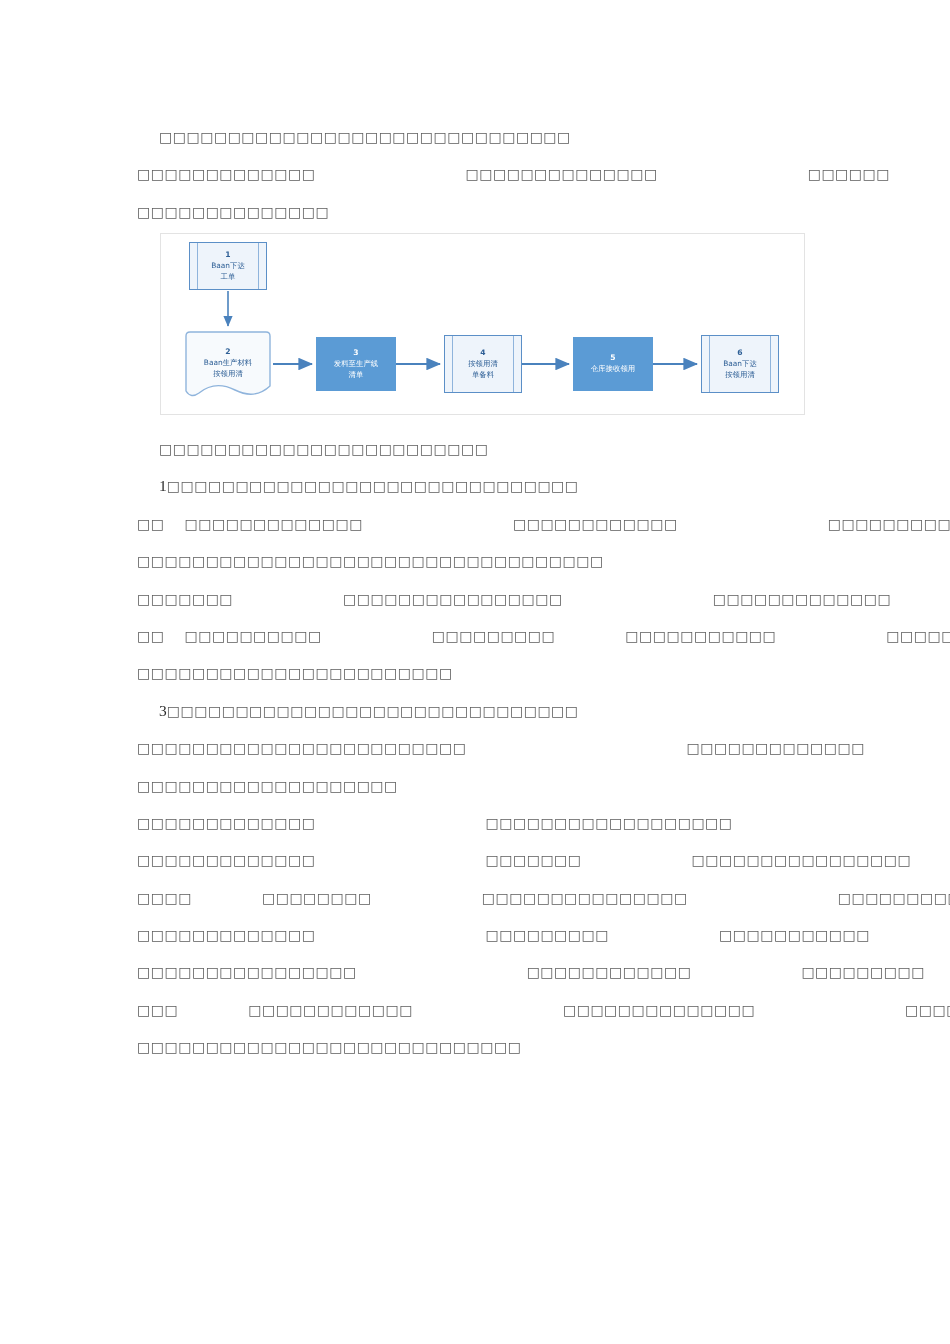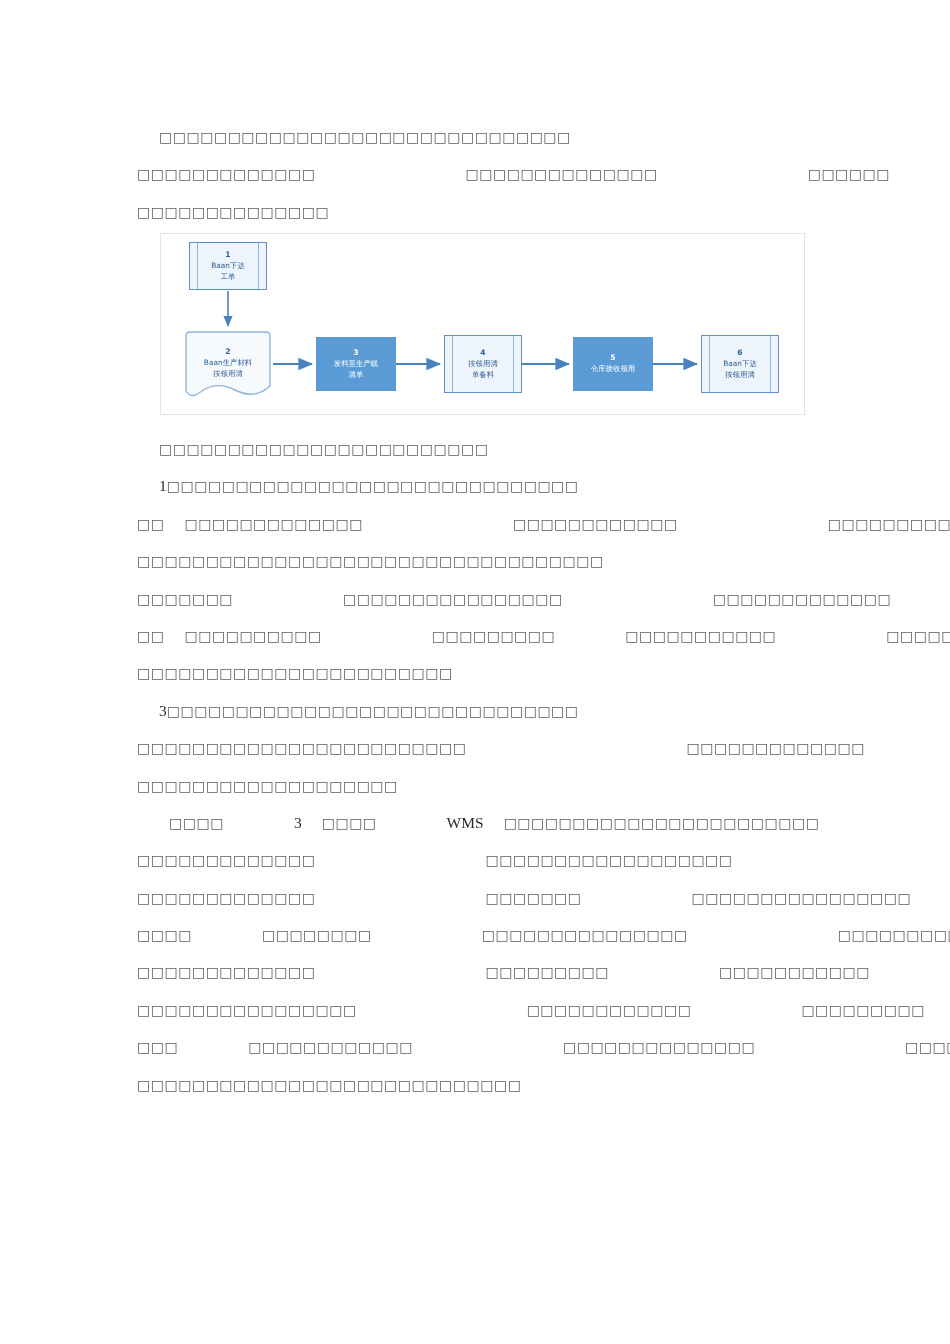--- a/index.html
+++ b/index.html
@@ -224,21 +224,20 @@
       <div class="tline"><span class="indent"></span><span class="seg tofu">□□□□□□□□□□□□□□□□□□□□□□□□</span></div>
       <div class="tline"><span class="indent"></span><span class="seg lat">1</span><span class="seg tofu">□□□□□□□□□□□□□□□□□□□□□□□□□□□□□□</span></div>
       <div class="tline"><span class="seg tofu">□□</span><span class="gap-s"></span><span class="seg tofu">□□□□□□□□□□□□□</span><span class="gap-xl"></span><span class="seg tofu">□□□□□□□□□□□□</span><span class="gap-xl"></span><span class="seg tofu">□□□□□□□□□</span></div>
       <div class="tline"><span class="seg tofu">□□□□□□□□□□□□□□□□□□□□□□□□□□□□□□□□□□</span></div>
       <div class="tline"><span class="seg tofu">□□□□□□□</span><span class="gap-l"></span><span class="seg tofu">□□□□□□□□□□□□□□□□</span><span class="gap-xl"></span><span class="seg tofu">□□□□□□□□□□□□□</span></div>
       <div class="tline"><span class="seg tofu">□□</span><span class="gap-s"></span><span class="seg tofu">□□□□□□□□□□</span><span class="gap-l"></span><span class="seg tofu">□□□□□□□□□</span><span class="gap-m"></span><span class="seg tofu">□□□□□□□□□□□</span><span class="gap-l"></span><span class="seg tofu">□□□□□□□</span></div>
       <div class="tline"><span class="seg tofu">□□□□□□□□□□□□□□□□□□□□□□□</span></div>
       <div class="tline"><span class="indent"></span><span class="seg lat">3</span><span class="seg tofu">□□□□□□□□□□□□□□□□□□□□□□□□□□□□□□</span></div>
       <div class="tline"><span class="seg tofu">□□□□□□□□□□□□□□□□□□□□□□□□</span><span class="gap-xl"></span><span class="gap-m"></span><span class="seg tofu">□□□□□□□□□□□□□</span></div>
       <div class="tline"><span class="seg tofu">□□□□□□□□□□□□□□□□□□□</span></div>
-      <div class="tline"><span class="indent2"></span><span class="seg tofu">□□□□</span><span class="gap-m"></span><span class="seg lat">3</span><span class="gap-s"></span><span class="seg tofu">□□□□</span><span class="gap-m"></span><span class="seg lat">WMS</span><span class="gap-s"></span><span class="seg tofu">□□□□□□□□□□□□□□□□□□□□□□□</span></div>
       <div class="tline"><span class="seg tofu">□□□□□□□□□□□□□</span><span class="gap-xl"></span><span class="gap-s"></span><span class="seg tofu">□□□□□□□□□□□□□□□□□□</span><span class="gap-xl"></span><span class="gap-l"></span></div>
       <div class="tline"><span class="seg tofu">□□□□□□□□□□□□□</span><span class="gap-xl"></span><span class="gap-s"></span><span class="seg tofu">□□□□□□□</span><span class="gap-l"></span><span class="seg tofu">□□□□□□□□□□□□□□□□</span></div>
       <div class="tline"><span class="seg tofu">□□□□</span><span class="gap-m"></span><span class="seg tofu">□□□□□□□□</span><span class="gap-l"></span><span class="seg tofu">□□□□□□□□□□□□□□□</span><span class="gap-xl"></span><span class="seg tofu">□□□□□□□□□□□</span></div>
       <div class="tline"><span class="seg tofu">□□□□□□□□□□□□□</span><span class="gap-xl"></span><span class="gap-s"></span><span class="seg tofu">□□□□□□□□□</span><span class="gap-l"></span><span class="seg tofu">□□□□□□□□□□□</span><span class="gap-l"></span></div>
       <div class="tline"><span class="seg tofu">□□□□□□□□□□□□□□□□</span><span class="gap-xl"></span><span class="gap-s"></span><span class="seg tofu">□□□□□□□□□□□□</span><span class="gap-l"></span><span class="seg tofu">□□□□□□□□□</span></div>
       <div class="tline"><span class="seg tofu">□□□</span><span class="gap-m"></span><span class="seg tofu">□□□□□□□□□□□□</span><span class="gap-xl"></span><span class="seg tofu">□□□□□□□□□□□□□□</span><span class="gap-xl"></span><span class="seg tofu">□□□□□□□□□</span></div>
       <div class="tline"><span class="seg tofu">□□□□□□□□□□□□□□□□□□□□□□□□□□□□</span></div>
     </div>
 
 </div>

